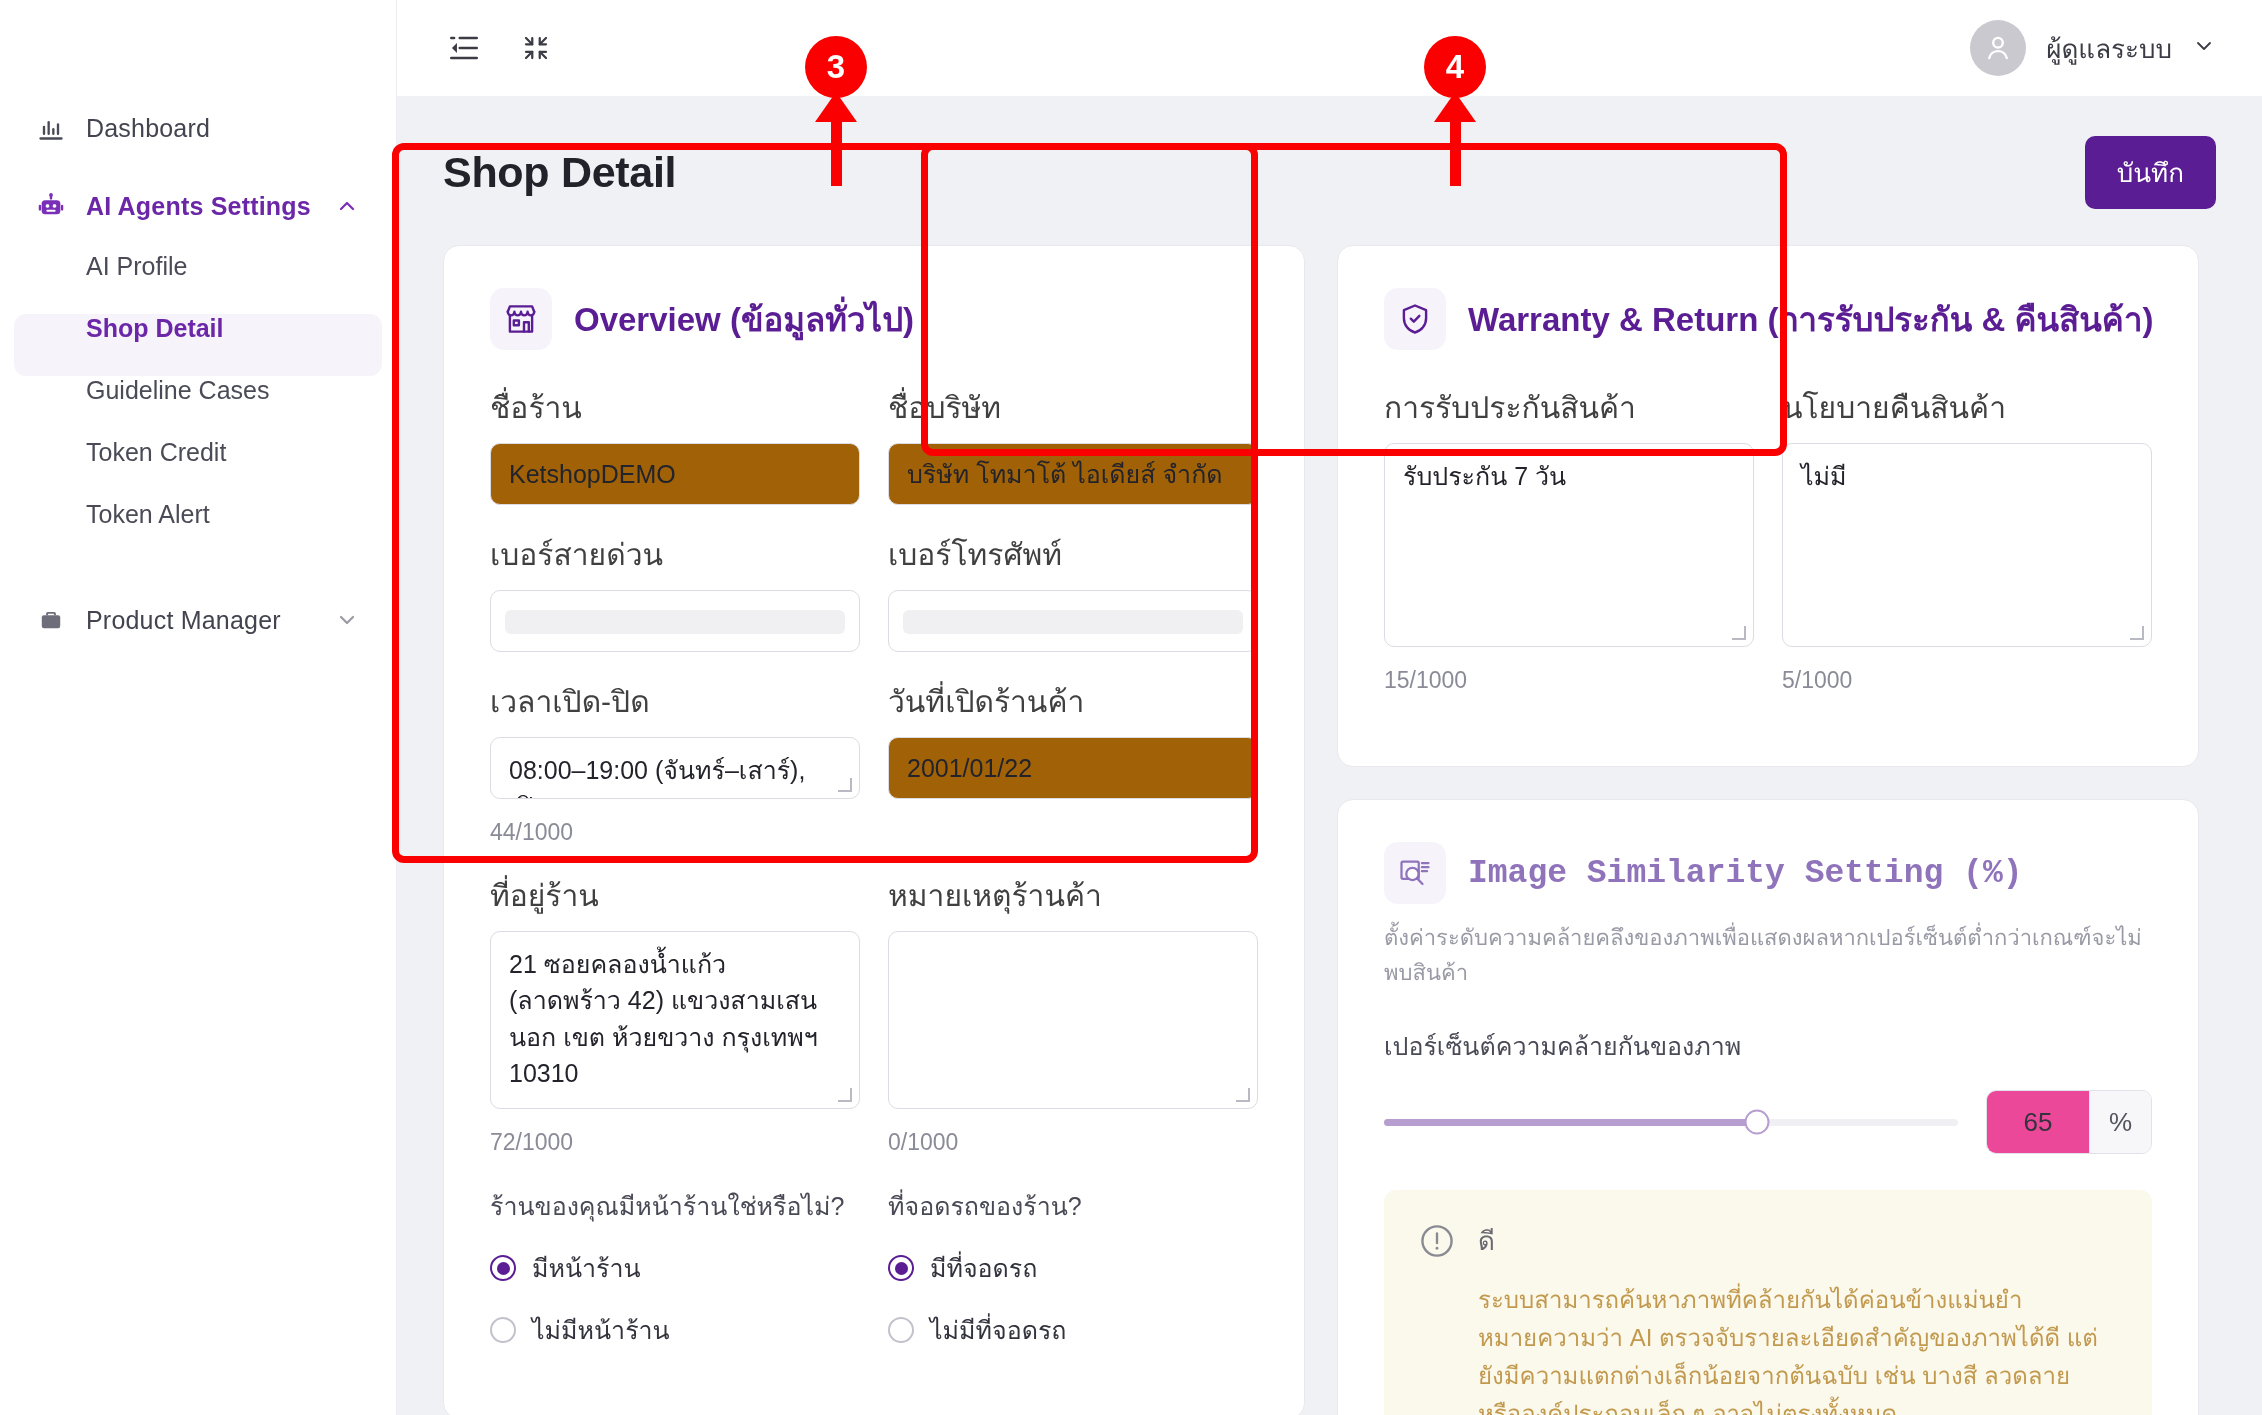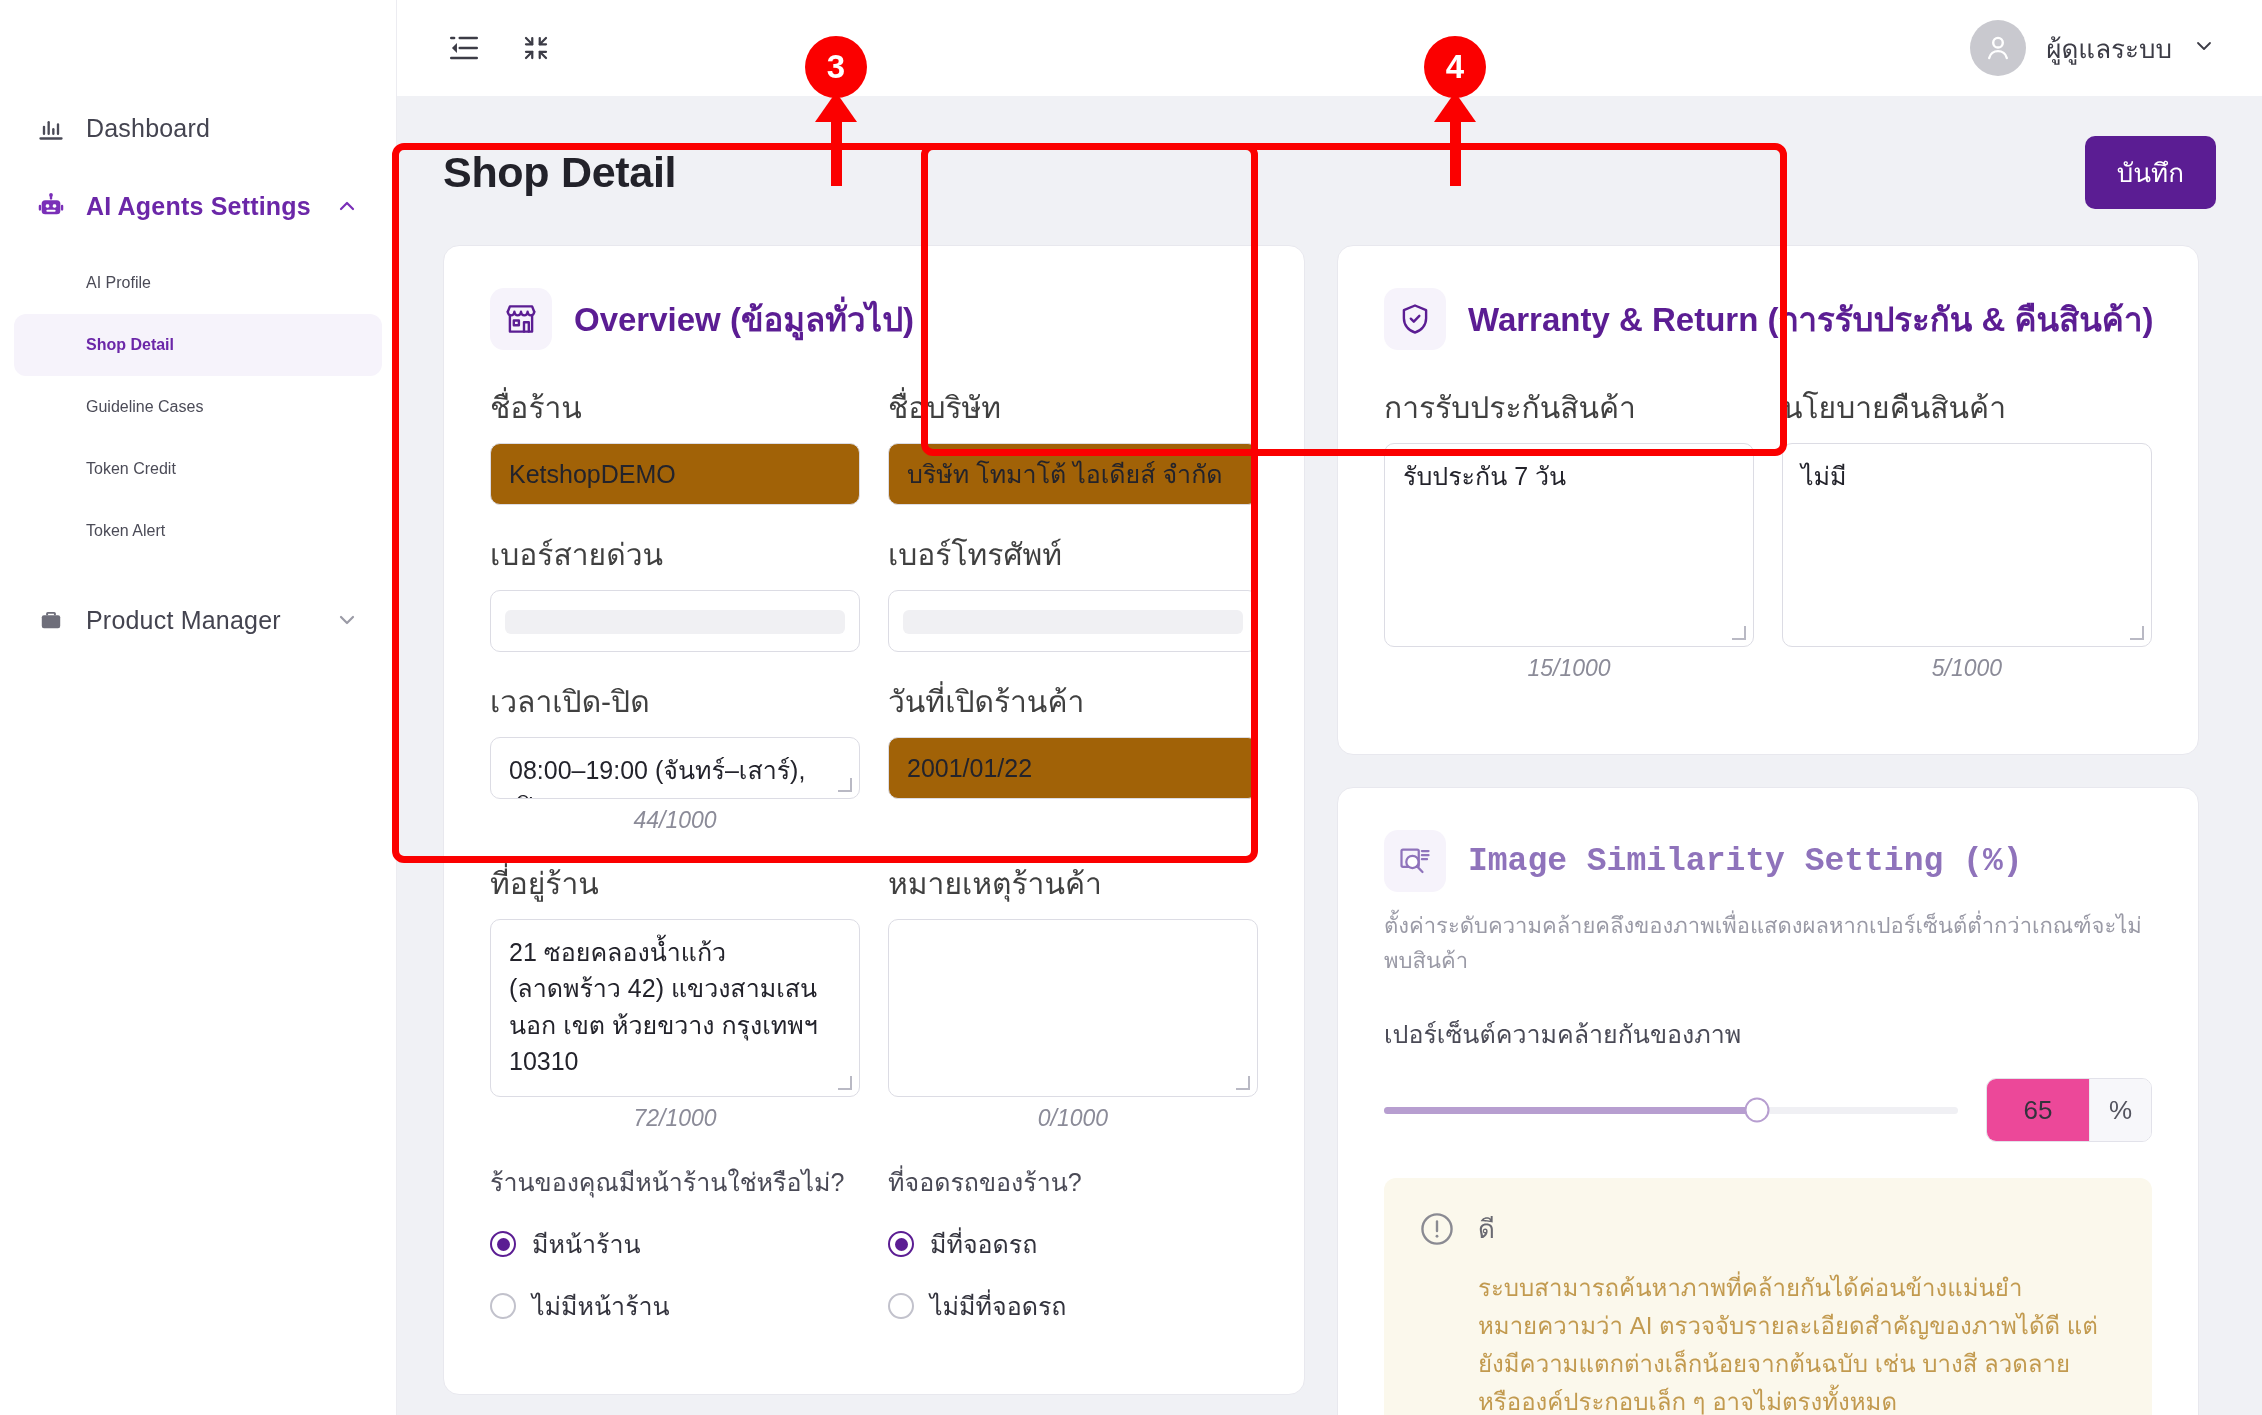--- a/index.html
+++ b/index.html
@@ -22,23 +22,23 @@
     height: 64px; margin: 0 14px; padding: 0 22px;
     border-radius: 12px; cursor: pointer;
     font-size: 25px; color: #444450; letter-spacing: .2px;
   }
   .nav-item .nav-ico { width: 30px; height: 30px; display:flex; align-items:center; justify-content:center; flex:0 0 30px; }
   .nav-item .nav-label { flex: 1 1 auto; white-space: nowrap; }
   .nav-item .chev { width: 26px; height: 26px; flex: 0 0 26px; display:flex; align-items:center; justify-content:center; }
   .nav-item.group-open { color: #6b27a8; font-weight: 700; }
   .nav-item.group-open .nav-label { font-weight: 700; }
   .sub-item {
-    display: flex; align-items: center; height: 62px;
+    display: flex; height: 62px;
     margin: 0 14px; padding-left: 72px; border-radius: 12px;
-    font-size: 16px; color: #4b4b57; cursor: pointer; white-space: nowrap;
+    font-size: 25px; color: #4b4b57; cursor: pointer; white-space: nowrap;
   }
   .sub-item.active { background: #f6f3fb; color: #6b27a8; font-weight: 700; }
   .nav-gap { height: 14px; }
   .nav-gap-lg { height: 26px; }
 
   
   .main { flex: 1 1 auto; height: 1415px; position: relative; background: #f0f1f5; }
   .topbar {
     height: 96px; background: #ffffff; display: flex; align-items: center;
     padding: 0 46px 0 46px; justify-content: space-between;
@@ -91,21 +91,21 @@
     height: 24px; background: #f0f0f3; border-radius: 6px;
   }
   .ta {
     width: 100%; border: 1px solid #dcdce4; border-radius: 10px; background: #ffffff;
     padding: 14px 18px; font-size: 25px; color: #23232b; line-height: 1.45;
     resize: none; font-family: "Liberation Sans", sans-serif; display: block;
   }
   .ta-sm { height: 62px; overflow: hidden; }
   .ta-md { height: 178px; }
   .ta-lg { height: 204px; }
-  .counter { text-align: center; font-size: 23px; color: #8b8b98; margin-top: 8px; font-style: italic; }
+  .counter { text-align: left; font-size: 23px; color: #8b8b98; margin-top: 20px; }
   .resize-grip { position: relative; }
   .resize-grip::after {
     content: ""; position: absolute; right: 8px; bottom: 7px; width: 12px; height: 12px;
     border-right: 2px solid #b9b9c4; border-bottom: 2px solid #b9b9c4;
     transform: skewX(-0deg);
   }
   .radio-group { margin-top: 4px; }
   .radio-q { font-size: 25px; color: #4a4a56; margin-bottom: 22px; }
   .radio-row { display: flex; align-items: center; gap: 16px; margin-bottom: 22px; cursor: pointer; }
   .radio-dot {

